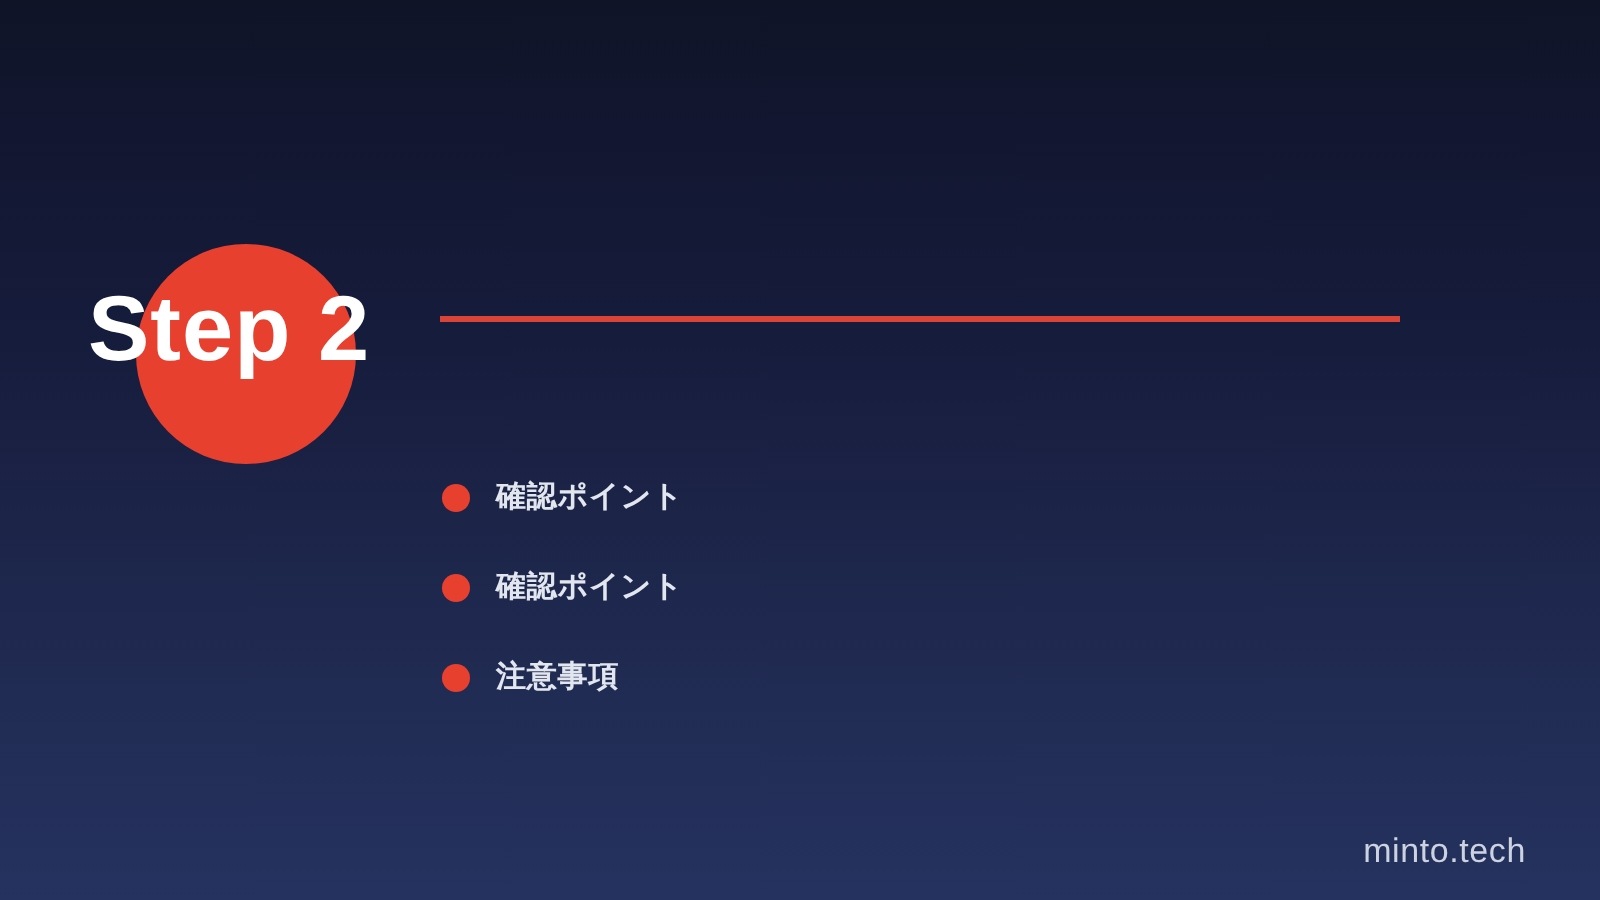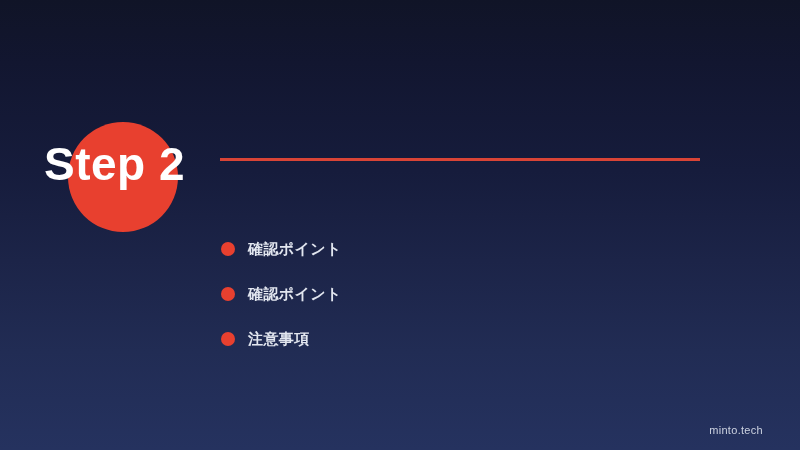--- a/index.html
+++ b/index.html
@@ -97,21 +97,21 @@
     line-height: 21px;
     letter-spacing: 0.4px;
     white-space: nowrap;
   }
 
   
   #footer-brand {
     position: absolute;
     right: 37px;
     bottom: 14px;
-    font-size: 11px;
+    font-size: 17px;
     color: #ccd2e0;
     letter-spacing: 0.3px;
     white-space: nowrap;
   }
 </style>
 </head>
 <body>
 
 <div id="slide">
 

